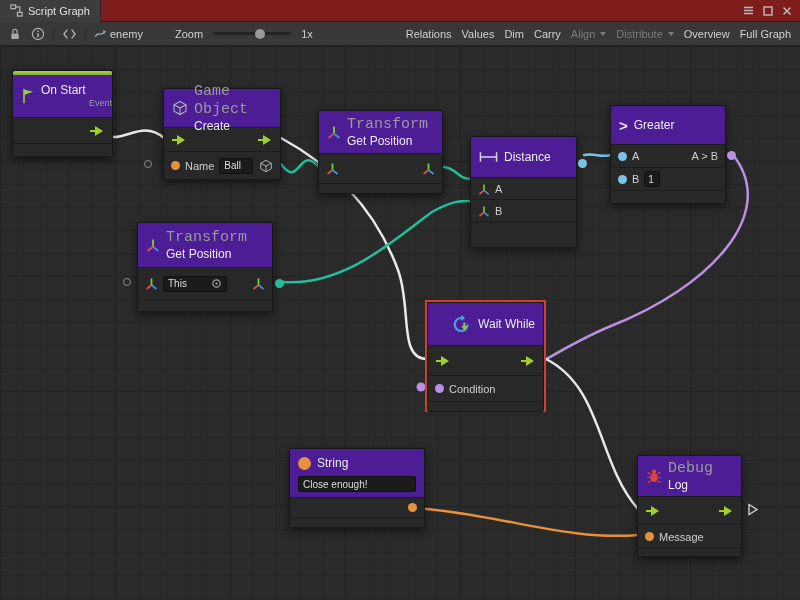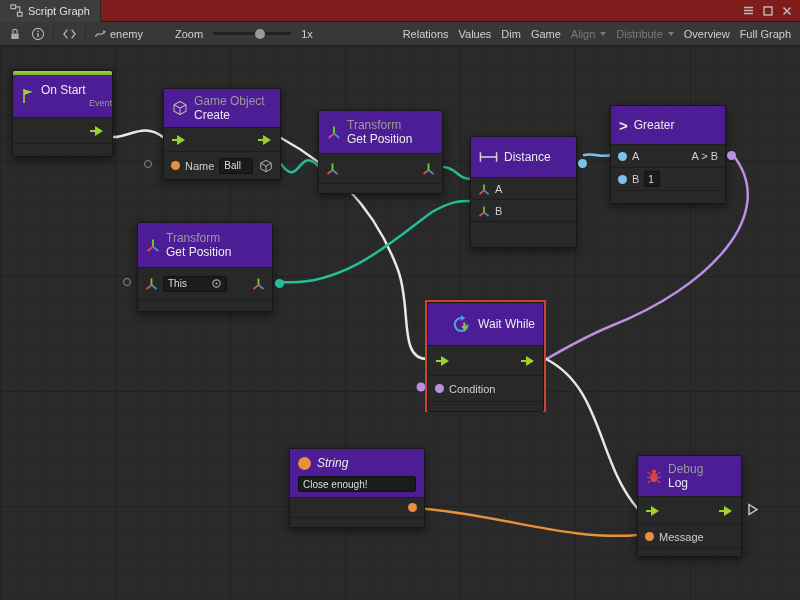--- a/index.html
+++ b/index.html
@@ -28,21 +28,21 @@
       linear-gradient(to right,#262626 1px,transparent 1px),
       linear-gradient(to bottom,#262626 1px,transparent 1px);
     background-size:115px 115px,115px 115px,23px 23px,23px 23px; }
 
   .wires { position:absolute; left:0; top:0; width:800px; height:600px; z-index:5; pointer-events:none; }
   .wires path { fill:none; stroke-linecap:round; stroke-width:2.5; }
 
   .node { position:absolute; z-index:10; background:#4c1d95; border:1px solid #171717; border-radius:2px; box-shadow:0 3px 9px rgba(0,0,0,.5); font-size:11px; }
   .nhead { display:flex; align-items:center; gap:6px; padding:0 8px; }
   .ntext { display:flex; flex-direction:column; line-height:1.2; }
-  .ncat { font-size:12px; color:#9a9a9a; }
+  .ncat { font-size:15px; color:#9a9a9a;font-family:Liberation Mono, monospace; }
   .ntitle { font-size:12px; color:#ececec; }
   .nsub { font-size:9px; color:#9a9a9a;padding-left:48px; }
   .nrow { display:flex; align-items:center; gap:5px; padding:0 7px; background:#282828; border-top:1px solid #1d1d1d; }
   .nfoot { background:#282828; border-top:1px solid #1d1d1d; }
   .flow-row { justify-content:space-between; }
   .dot { width:9px; height:9px; border-radius:50%; flex:0 0 auto; }
   .dot.orange { background:#e8913c; }
   .dot.blue { background:#7cc3ea; }
   .dot.purple { background:#bd8fe3; }
   .dot.teal { background:#23bf9a; }
@@ -132,21 +132,21 @@
   <span class="tool">
       <span>Relations</span>
     </span>
   <span class="tool">
       <span>Values</span>
     </span>
   <span class="tool">
       <span>Dim</span>
     </span>
   <span class="tool">
-      <span>Game</span>
+      <span>Carry</span>
     </span>
   <span class="tool disabled">
       <span>Align</span>
       <span class="caret"></span>
     </span>
   <span class="tool disabled">
       <span>Distribute</span>
       <span class="caret"></span>
     </span>
   <span class="tool">
@@ -396,21 +396,21 @@
     </div>
     <div class="nrow" style="height:26px;">
       <span class="dot purple"></span>
       <span class="plabel">Condition</span>
     </div>
     <div class="nfoot" style="height:10px;"></div>
   </div>
 </div>
 
 <div class="node" style="left:289px; top:448px; width:136px;">
-  <div class="nhead" style="height:24px; padding-top:4px;font-style:italic;">
+  <div class="nhead" style="height:24px; padding-top:4px;">
     <span class="dot orange" style="width:13px; height:13px;"></span>
     <span class="ntitle">String</span>
   </div>
   <div style="padding:3px 8px 5px;">
     <input class="field" style="width: 100%;" value="Close enough!">
   </div>
   <div class="nrow" style="height:20px; justify-content:flex-end;">
     <span class="dot orange"></span>
   </div>
   <div class="nfoot" style="height:10px;"></div>

